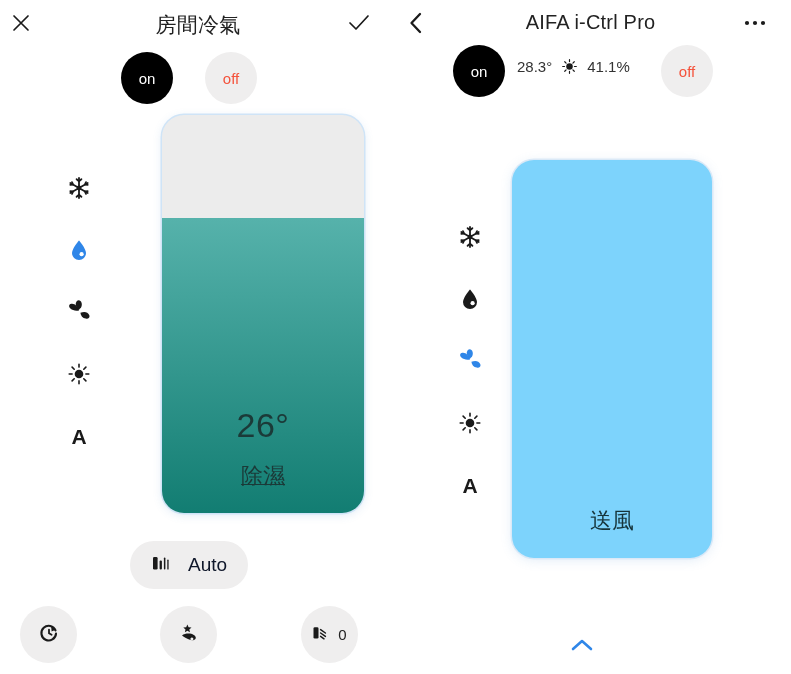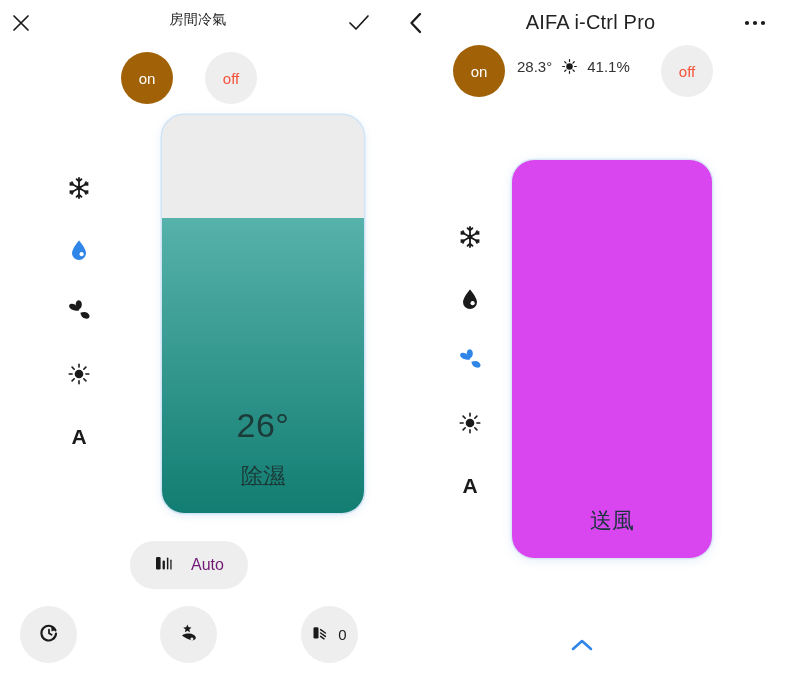--- a/index.html
+++ b/index.html
@@ -14,35 +14,35 @@
   .panel { position:absolute; top:0; height:674px; background:#fff; }
   #panel-left  { left:0;   width:396px; }
   #panel-right { left:393px; width:395px; }
 
   
   .hdr { position:absolute; top:0; left:0; right:0; height:44px; }
   .hdr-title {
     position:absolute; left:0; right:0; top:11px;
     text-align:center; font-size:20px; color:#222; letter-spacing:.2px;
   }
-  .hdr-title.cjk { font-size:14px; }
+  .hdr-title.cjk { font-size:21px; }
   .icon-btn {
     position:absolute; top:8px; width:30px; height:30px;
     display:flex; align-items:center; justify-content:center;
     cursor:pointer;
   }
   .icon-btn svg { display:block; }
 
   
   .pill {
     position:absolute; border-radius:50%;
     display:flex; align-items:center; justify-content:center;
     font-size:15px; cursor:pointer; user-select:none;
   }
-  .pill.on  { background:#a16207; color:#fff; }
+  .pill.on  { background:#000000; color:#fff; }
   .pill.off { background:#efeeee; color:#f4523b; }
 
   .reading {
     position:absolute; display:flex; align-items:center; gap:9px;
     font-size:15px; color:#333;
   }
 
   
   .rail { position:absolute; width:46px; }
   .rail .mode {
@@ -78,21 +78,21 @@
     position:absolute; left:0; right:0; text-align:center;
     font-size:22px; color:#16343a;
   }
 
   
   .fan-pill {
     position:absolute; background:#efeeee; border-radius:24px;
     display:flex; align-items:center; justify-content:center; gap:17px;
     cursor:pointer;
   }
-  .fan-pill .lbl { font-size:16px; color:#701a75;text-align:right; }
+  .fan-pill .lbl { font-size:19px; color:#0f172a;text-align:right; }
 
   .round-btn {
     position:absolute; background:#efeeee; border-radius:50%;
     display:flex; align-items:center; justify-content:center; gap:6px;
     cursor:pointer;
   }
   .round-btn .cnt { font-size:15px; color:#222; }
 
   .chev-up { position:absolute; cursor:pointer; }
 </style>
@@ -293,21 +293,21 @@
             </g>
           </svg>
       </div>
       <div class="mode" style="top:248px;">
         <svg width="24" height="24" viewBox="0 0 24 24">
             <text x="12" y="19.5" font-family="Liberation Sans, sans-serif" font-size="21" font-weight="bold" fill="#1a1a1a" text-anchor="middle">A</text>
           </svg>
       </div>
     </div>
 
-    <div class="flat-card" id="r-card" style="left: 119px; top: 160px; width: 200px; height: 398px; background: #d946ef;">
+    <div class="flat-card" id="r-card" style="left: 119px; top: 160px; width: 200px; height: 398px; background: #7dd3fc;">
       <div class="flat-label" style="bottom:22px;">送風</div>
     </div>
 
     <div class="chev-up" style="left:177px; top:638px;">
       <svg width="24" height="14" viewBox="0 0 24 14">
           <path d="M3 11 L12 3 L21 11" stroke="#2f86e8" stroke-width="2.6" stroke-linecap="round" stroke-linejoin="round" fill="none"></path>
         </svg>
     </div>
   </div>
 </div>

